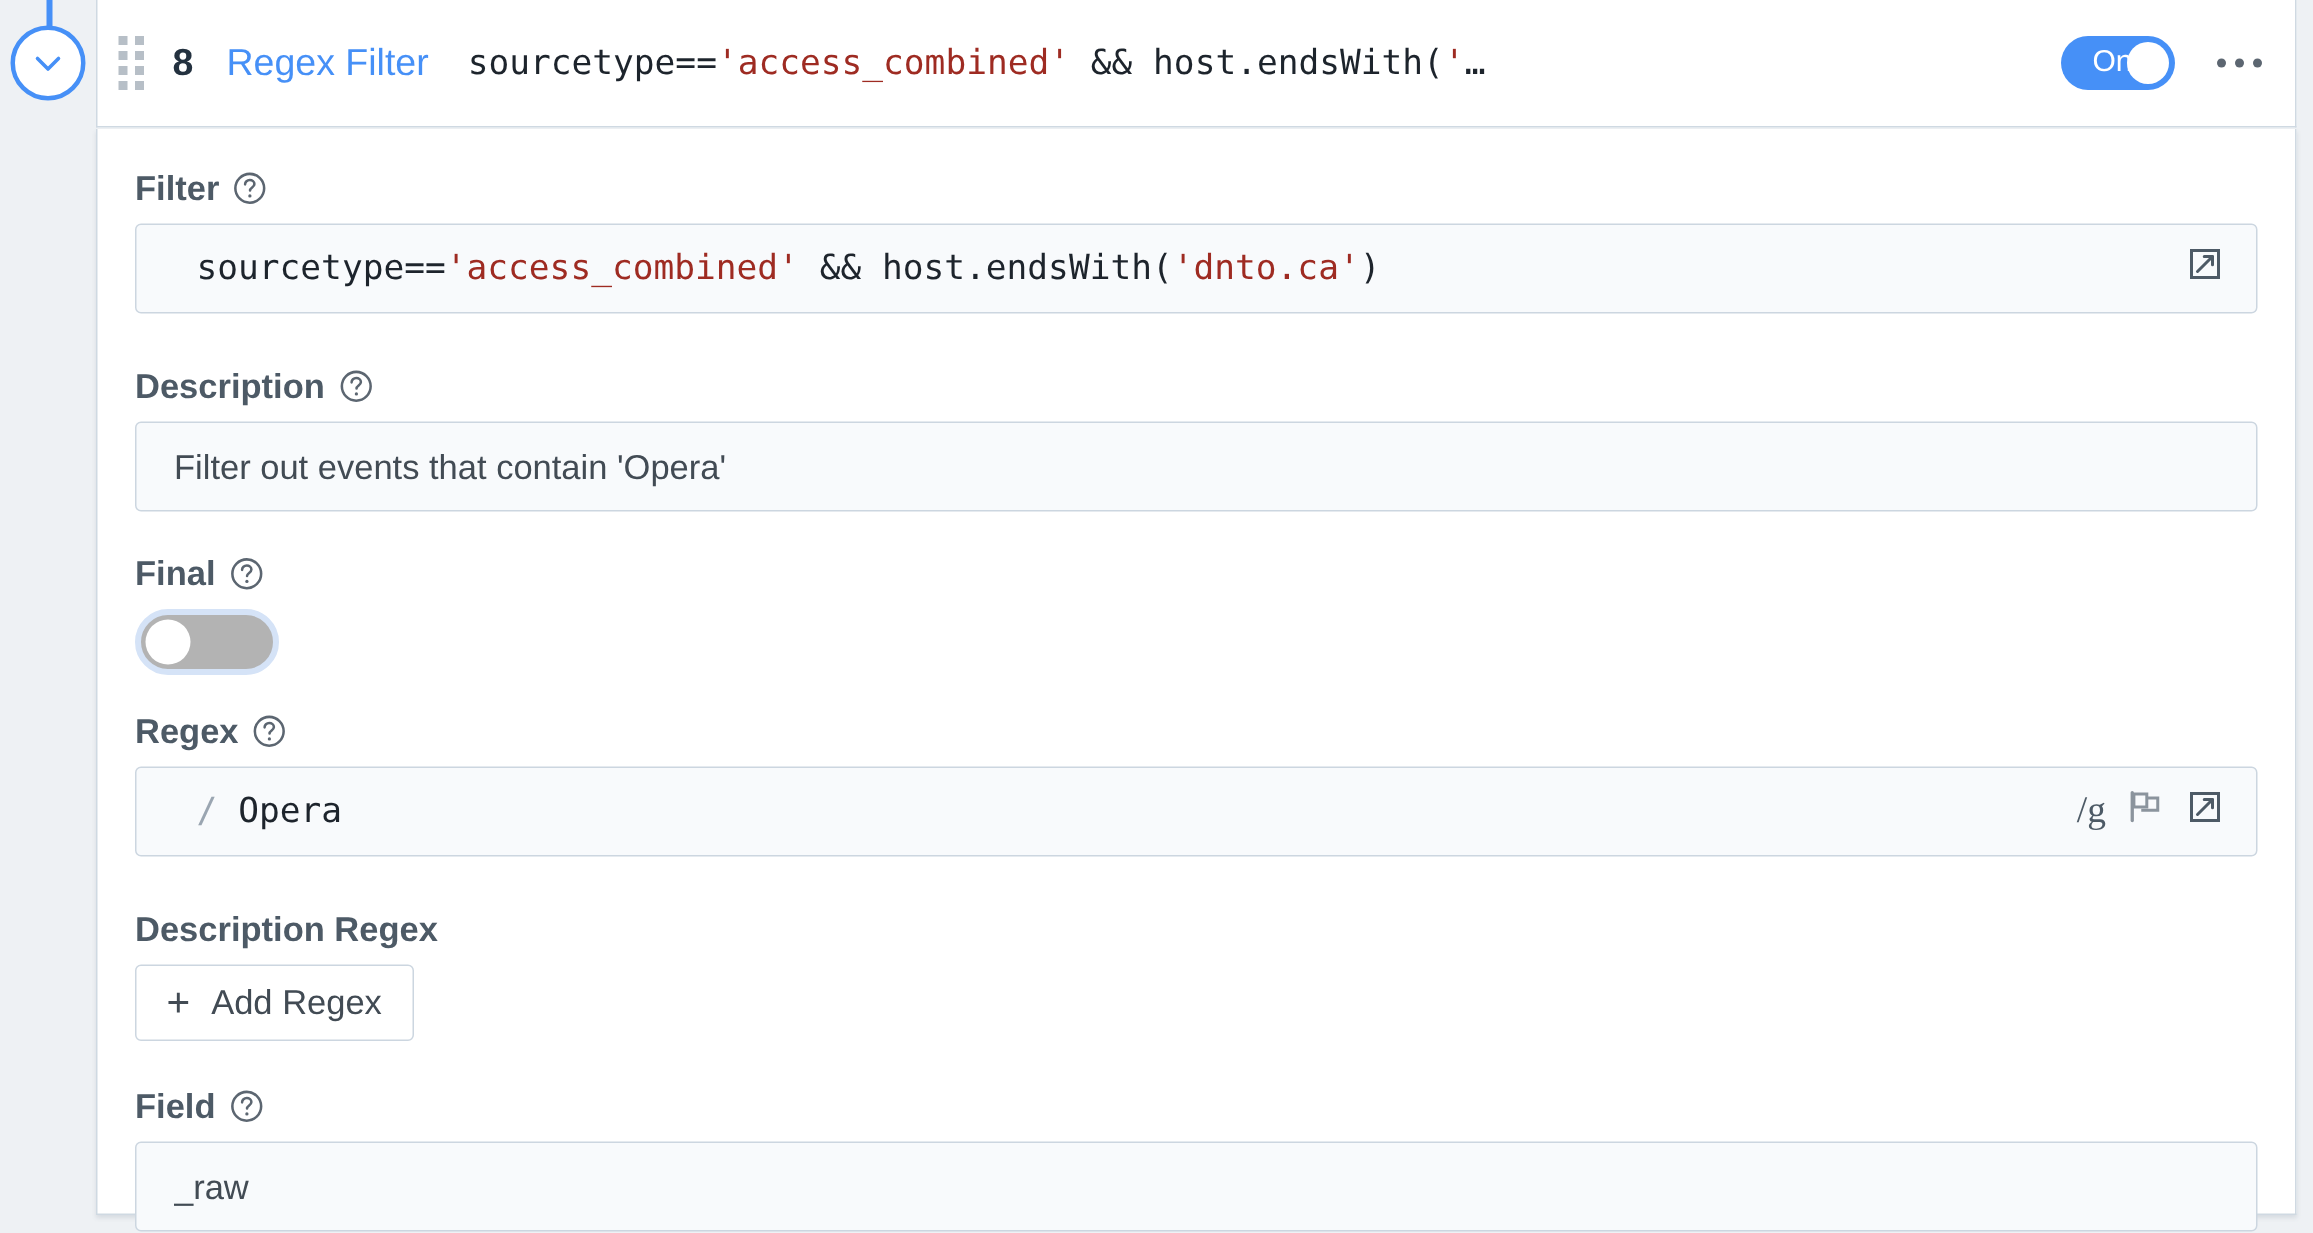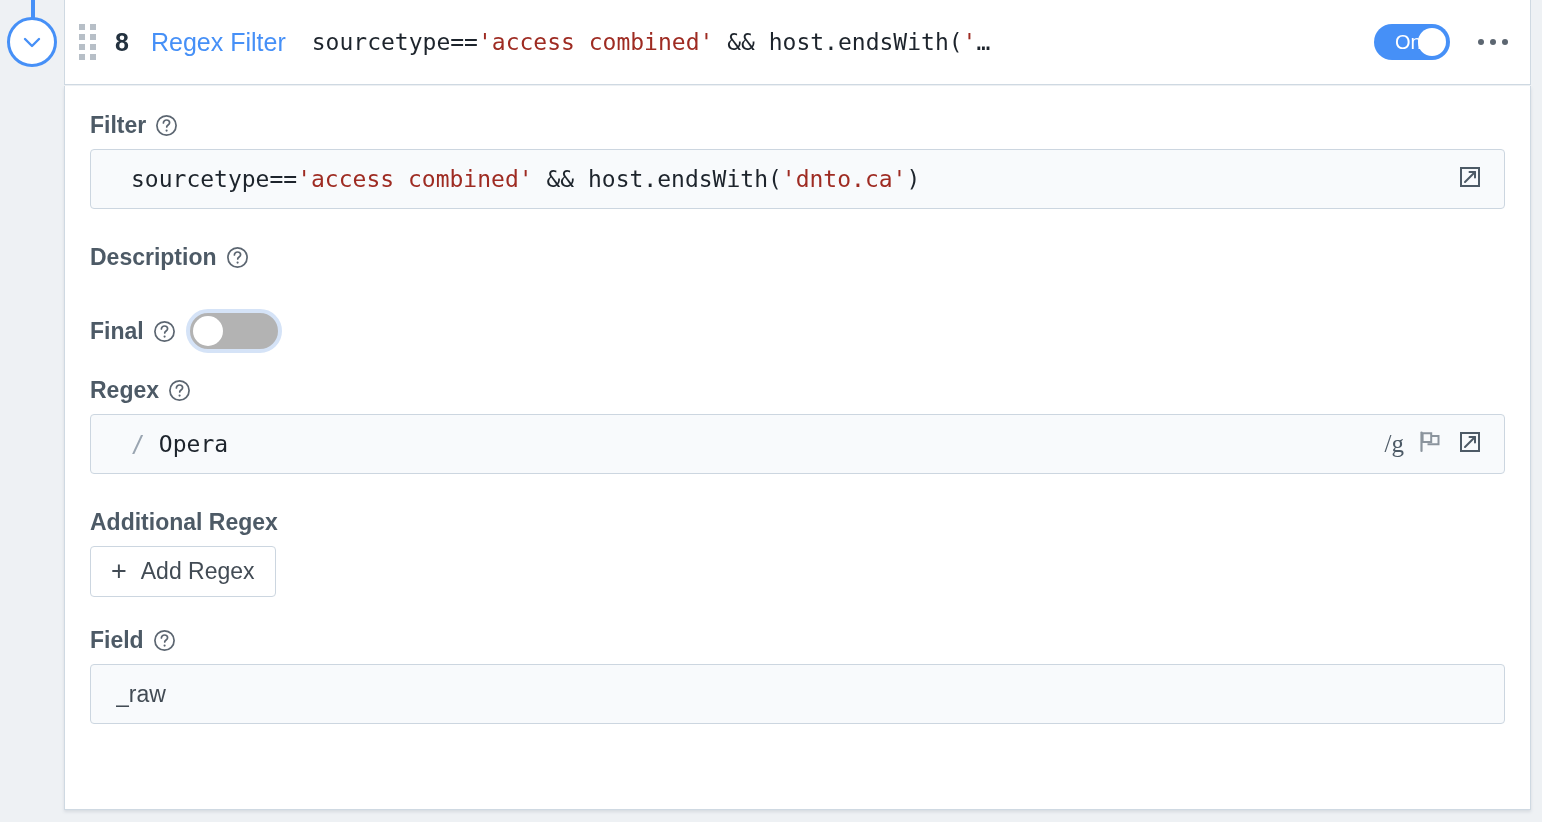--- a/index.html
+++ b/index.html
@@ -213,23 +213,24 @@
     font-size: 25px;
     color: #4d5a66;
   }
   .icon-btn { cursor: pointer; display: block; }
 
   .row-gap { height: 35px; }
 
   
   .final-row {
     display: flex;
-    align-items: center;
+    align-items: flex-start;
     gap: 10px;
     margin-bottom: 8px;
+    flex-direction: column;
   }
   .toggle-off {
     width: 96px;
     height: 44px;
     border-radius: 22px;
     background: #b3b3b3;
     border: 4px solid #d5e3f7;
     position: relative;
     cursor: pointer;
     box-sizing: border-box;
@@ -352,20 +353,23 @@
     
     <div class="field-label">
       <span>Description</span>
       <span class="help-icon">
         <svg width="23" height="23" viewBox="0 0 23 23">
           <circle cx="11.5" cy="11.5" r="9.6" fill="none" stroke="#5c6671" stroke-width="1.7"></circle>
           <path d="M8.4 8.9c0-1.7 1.4-2.9 3.1-2.9 1.7 0 3.1 1.1 3.1 2.7 0 2.2-2.9 2.3-2.9 4.3" fill="none" stroke="#5c6671" stroke-width="1.7" stroke-linecap="round"></path>
           <circle cx="11.6" cy="16.6" r="1.1" fill="#5c6671"></circle>
         </svg>
       </span>
+    </div>
+    <div class="input-box sans">
+      <span class="input-text">Filter out events that contain 'Opera'</span>
     </div>
 
     <div class="row-gap" style="height:28px"></div>
 
     
     <div class="final-row">
       <span class="field-label" style="margin-bottom:0">
         <span>Final</span>
         <span class="help-icon">
           <svg width="23" height="23" viewBox="0 0 23 23">
@@ -413,21 +417,21 @@
             <path d="M19 9 H13.5 M19 9 V14.5" stroke="#4d5a66" stroke-width="2" stroke-linecap="round"></path>
           </svg>
         </span>
       </span>
     </div>
 
     <div class="row-gap"></div>
 
     
     <div class="field-label">
-      <span>Additional Regex</span>
+      <span>Description Regex</span>
     </div>
     <button class="add-btn">
       <span class="plus">+</span>
       <span>Add Regex</span>
     </button>
 
     <div class="row-gap" style="height:30px"></div>
 
     
     <div class="field-label">

